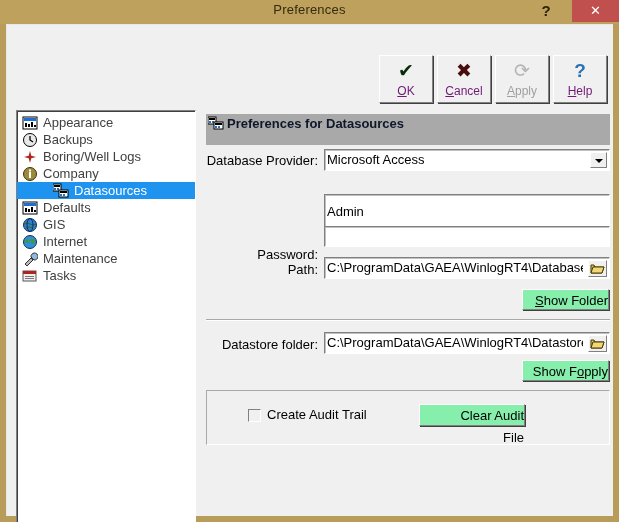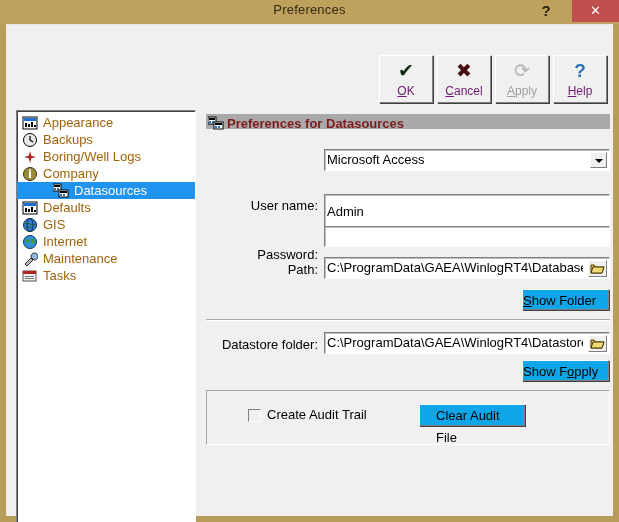--- a/index.html
+++ b/index.html
@@ -132,44 +132,44 @@
     box-shadow: inset 1px 1px 0 0 #404040;
     overflow: hidden;
     padding-top: 3px;
   }
   .cat-item {
     display: flex;
     align-items: center;
     height: 17px;
     padding-left: 5px;
     font-size: 13px;
-    color: #a16207;
+    color: #404040;
     cursor: default;
   }
   .cat-item.selected {
     background: #1f93f0;
     color: #ffffff;
     padding-left: 36px;
   }
   .cat-item .ico {
     width: 16px; height: 16px;
     margin-right: 5px;
     flex: 0 0 16px;
     position: relative;
   }
   .cat-item .nm { line-height: 15px; white-space: nowrap; }
 
   
   #panel-header {
     position: absolute;
     left: 199px; top: 89px;
     width: 404px;
-    height: 15px;
+    height: 31px;
     background: #a9a9a9;
-    color: #7f1d1d;
+    color: #0f172a;
     font-size: 13px;
     font-weight: bold;
     line-height: 19px;
     box-sizing: border-box;
   }
   #panel-header .hico {
     position: absolute;
     left: 2px; top: 2px;
     width: 16px; height: 15px;
   }
@@ -241,30 +241,30 @@
     border-top: 1px solid #ffffff;
     border-left: 1px solid #ffffff;
     border-right: 1px solid #808080;
     border-bottom: 1px solid #808080;
     box-sizing: border-box;
     cursor: default;
   }
 
   .push-btn {
     position: absolute;
-    background: #0ea5e9;
+    background: #86efac;
     box-sizing: border-box;
     border-top: 1px solid #ffffff;
     border-left: 1px solid #ffffff;
     border-right: 1px solid #808080;
     border-bottom: 1px solid #808080;
     box-shadow: 1px 1px 0 0 #404040;
     font-size: 13px;
     color: #000000;
-    text-align: left;
+    text-align: right;
     cursor: default;
   }
   .push-btn u { text-decoration: underline; }
 
   .hrule {
     position: absolute;
     height: 0;
     border-top: 1px solid #a8a8a8;
     border-bottom: 1px solid #ffffff;
   }
@@ -429,28 +429,28 @@
           <rect x="4" y="5" width="2" height="2" fill="#2a72b5"></rect>
           <rect x="6" y="6" width="9" height="7" fill="#ffffff" stroke="#000000" stroke-width="1"></rect>
           <rect x="7" y="7" width="7" height="2" fill="#000000"></rect>
           <rect x="7" y="10" width="2" height="2" fill="#2a72b5"></rect>
           <rect x="10" y="10" width="2" height="2" fill="#2a72b5"></rect>
         </svg>
       </span>
       <span class="htxt">Preferences for Datasources</span>
     </div>
 
+    <div class="fld-label" style="left:199px; top:128px; width:112px;">Database Provider:</div>
     <div class="ctl-sunken" id="combo-provider">
       <input type="text" readonly="" value="Microsoft Access" style="">
       <div class="arrow-btn">
           <div class="tri"></div>
         </div>
     </div>
 
-    <div class="fld-label" style="left:199px; top:173px; width:112px;">User name:</div>
     <div class="ctl-sunken" style="left:317px; top:169px; width:286px; height:36px;">
       <input type="text" value="Admin" style="">
     </div>
 
     <div class="fld-label" style="left:199px; top:205px; width:112px;margin-top:17px;">Password:</div>
     <div class="ctl-sunken" style="left:317px; top:201px; width:286px; height:21px;">
       <input type="password" value="" style="">
     </div>
 
     <div class="fld-label" style="left:199px; top:237px; width:112px;">Path:</div>

